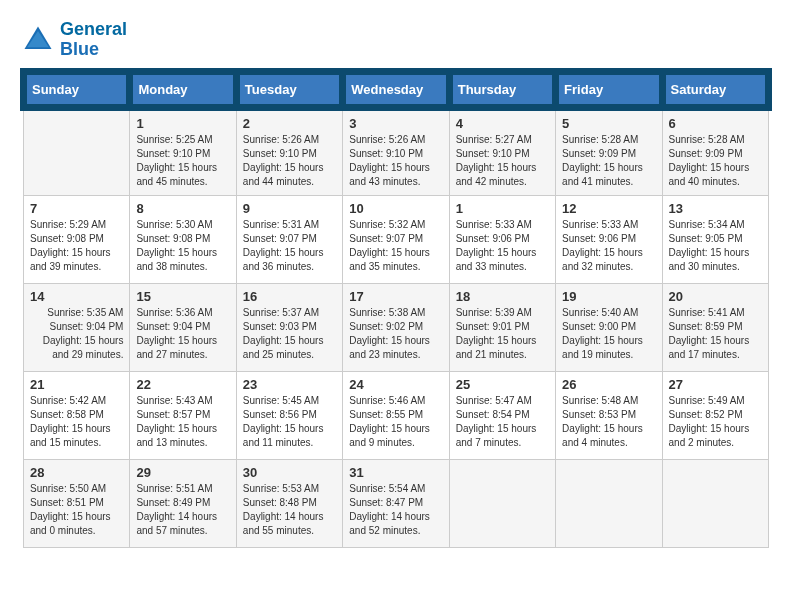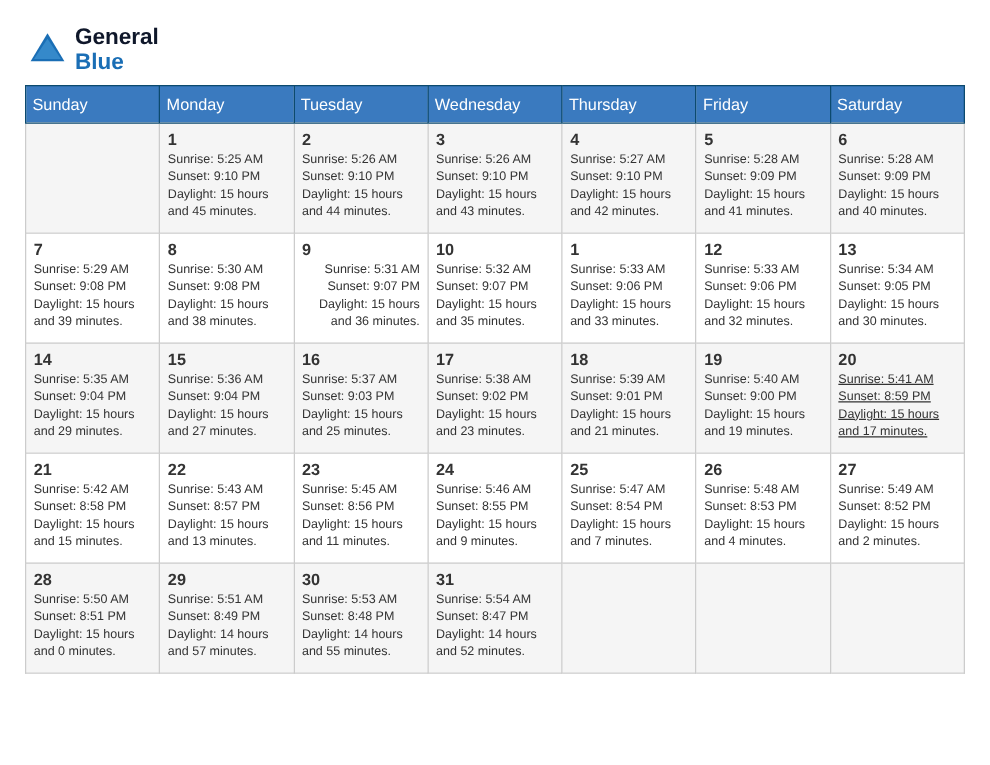--- a/index.html
+++ b/index.html
@@ -21,21 +21,21 @@
       align-items: center;
       gap: 4px;
     }
     .logo-text {
       font-size: 18px;
       font-weight: bold;
       color: #333;
       line-height: 1.1;
     }
     .logo-text span {
-      color: #0f172a;
+      color: #0369a1;
     }
     .logo-icon {
       width: 36px;
       height: 36px;
     }
     .title-area {
       text-align: right;
     }
     .month-title {
       font-size: 36px;
@@ -50,23 +50,23 @@
       width: 100%;
       border-collapse: collapse;
     }
     thead tr {
       background-color: #3a7abf;
       color: white;
     }
     thead th {
       padding: 7px 5px;
       font-size: 13px;
-      font-weight: normal;
+      font-weight: bold;
       text-align: left;
-      border: 1px solid #0c4a6e;
+      border: 7px solid #0c4a6e;
     }
     tbody tr {
       background: #fff;
     }
     tbody tr:nth-child(odd) {
       background: #f5f5f5;
     }
     tbody td {
       padding: 5px 6px;
       font-size: 10.5px;
@@ -178,21 +178,21 @@
         </td>
         <td>
           <span class="day-num">8</span>
           <div class="day-info" style="white-space: pre-line;">Sunrise: 5:30 AM
 Sunset: 9:08 PM
 Daylight: 15 hours
 and 38 minutes.</div>
         </td>
         <td>
           <span class="day-num">9</span>
-          <div class="day-info" style="white-space: pre-line; text-align: right;">Sunrise: 5:31 AM
+          <div class="day-info" style="white-space: pre-line;">Sunrise: 5:31 AM
 Sunset: 9:07 PM
 Daylight: 15 hours
 and 36 minutes.</div>
         </td>
         <td>
           <span class="day-num">10</span>
           <div class="day-info" style="white-space: pre-line;">Sunrise: 5:32 AM
 Sunset: 9:07 PM
 Daylight: 15 hours
 and 35 minutes.</div>
@@ -215,21 +215,21 @@
           <span class="day-num">13</span>
           <div class="day-info" style="white-space: pre-line;">Sunrise: 5:34 AM
 Sunset: 9:05 PM
 Daylight: 15 hours
 and 30 minutes.</div>
         </td>
       </tr>
       <tr>
         <td>
           <span class="day-num">14</span>
-          <div class="day-info" style="white-space: pre-line;">Sunrise: 5:35 AM
+          <div class="day-info" style="white-space: pre-line; text-align: right;">Sunrise: 5:35 AM
 Sunset: 9:04 PM
 Daylight: 15 hours
 and 29 minutes.</div>
         </td>
         <td>
           <span class="day-num">15</span>
           <div class="day-info" style="white-space: pre-line;">Sunrise: 5:36 AM
 Sunset: 9:04 PM
 Daylight: 15 hours
 and 27 minutes.</div>
@@ -257,21 +257,21 @@
         </td>
         <td>
           <span class="day-num">19</span>
           <div class="day-info" style="white-space: pre-line;">Sunrise: 5:40 AM
 Sunset: 9:00 PM
 Daylight: 15 hours
 and 19 minutes.</div>
         </td>
         <td>
           <span class="day-num">20</span>
-          <div class="day-info" style="white-space: pre-line; text-decoration: underline;">Sunrise: 5:41 AM
+          <div class="day-info" style="white-space: pre-line;">Sunrise: 5:41 AM
 Sunset: 8:59 PM
 Daylight: 15 hours
 and 17 minutes.</div>
         </td>
       </tr>
       <tr>
         <td>
           <span class="day-num">21</span>
           <div class="day-info" style="white-space: pre-line;">Sunrise: 5:42 AM
 Sunset: 8:58 PM

